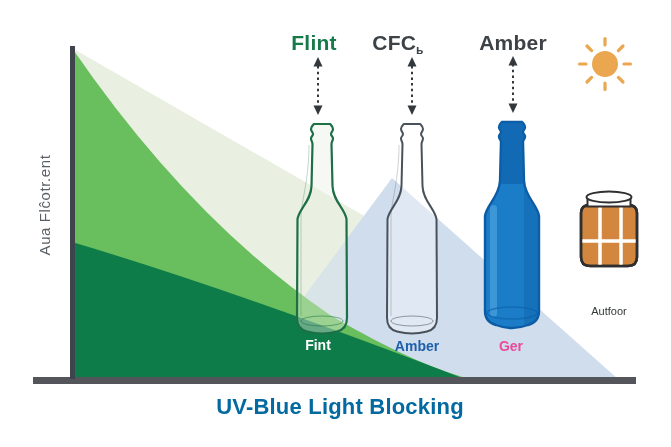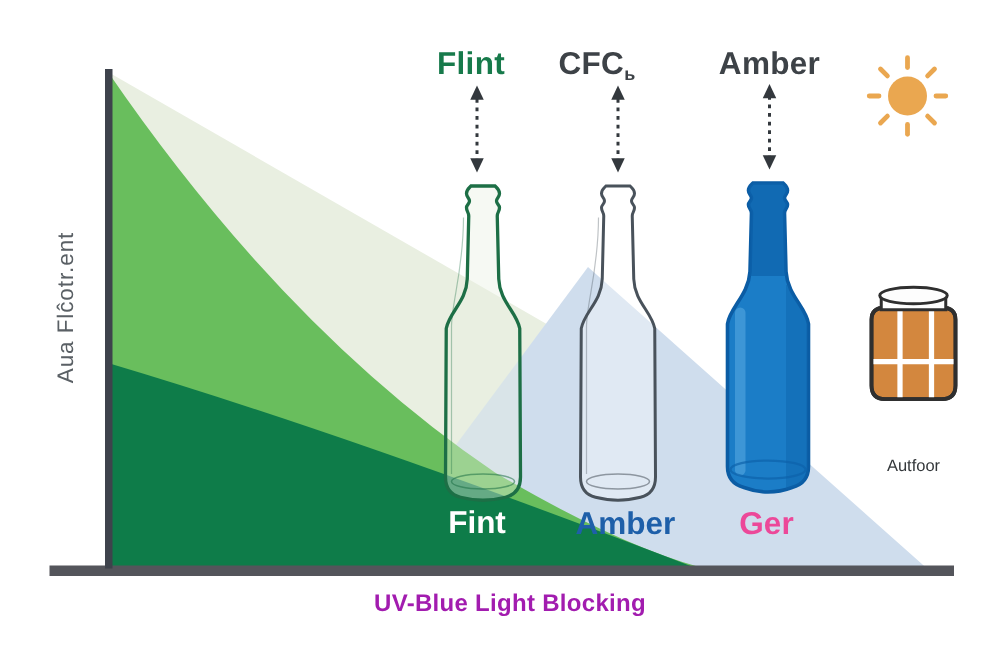--- a/index.html
+++ b/index.html
@@ -3,24 +3,24 @@
 <meta charset="utf-8">
 <style>
   html,body{margin:0;padding:0;background:#ffffff;}
   .stage{
     position:relative;width:671px;height:447px;background:#ffffff;overflow:hidden;
     font-family:"Liberation Sans",sans-serif;
   }
   .stage svg{position:absolute;left:0;top:0;}
   .lbl{position:absolute;transform:translateX(-50%);font-weight:bold;white-space:nowrap;}
   .top-lbl{font-size:21px;letter-spacing:0.2px;}
-  .bot-lbl{font-size:21px;}
+  .bot-lbl{font-size:14px;}
   .title{
     position:absolute;left:340px;top:394px;transform:translateX(-50%);
-    font-size:16px;font-weight:bold;color:#a21caf;white-space:nowrap;letter-spacing:0.2px;
+    font-size:22px;font-weight:bold;color:#0369a1;white-space:nowrap;letter-spacing:0.2px;
   }
   .ylab{
     position:absolute;left:44px;top:205px;
     transform:translate(-50%,-50%) rotate(-90deg);
     font-size:15px;color:#5a6065;letter-spacing:0.6px;white-space:nowrap;font-weight:normal;
   }
   .jar-lbl{position:absolute;transform:translateX(-50%);font-size:11px;color:#33373a;white-space:nowrap;}
   .cfc-sub{font-size:12px;vertical-align:-4px;}
 </style>
 </head>

